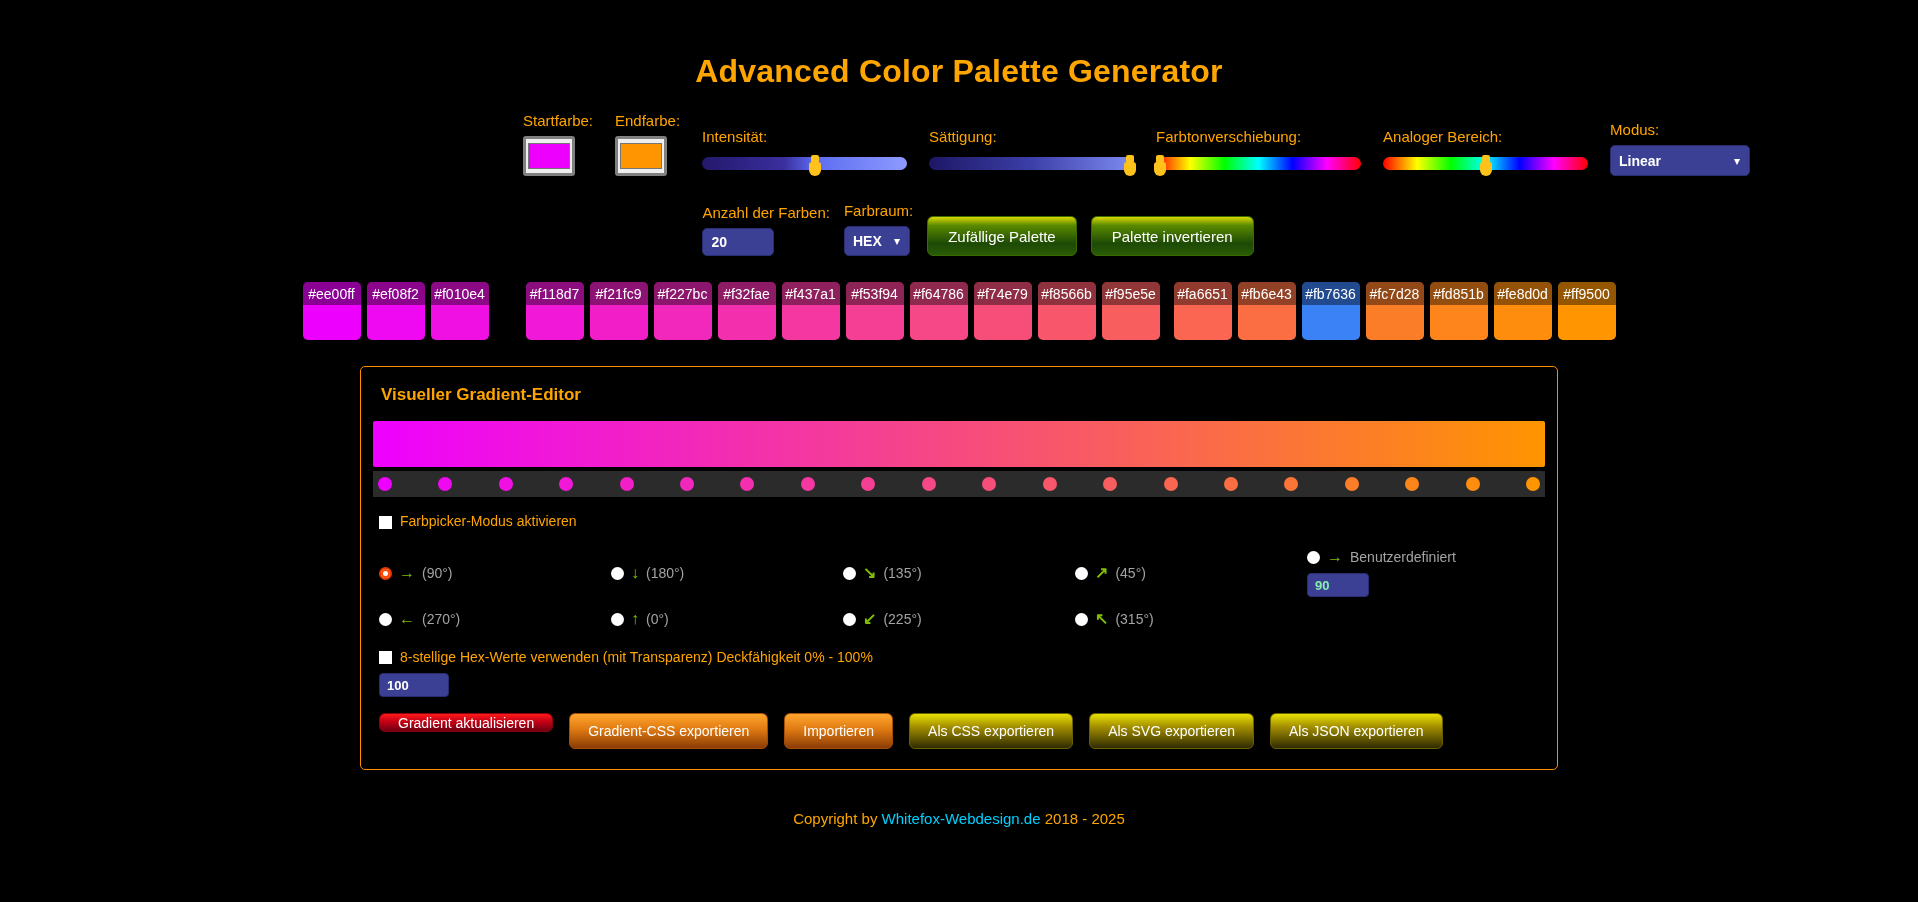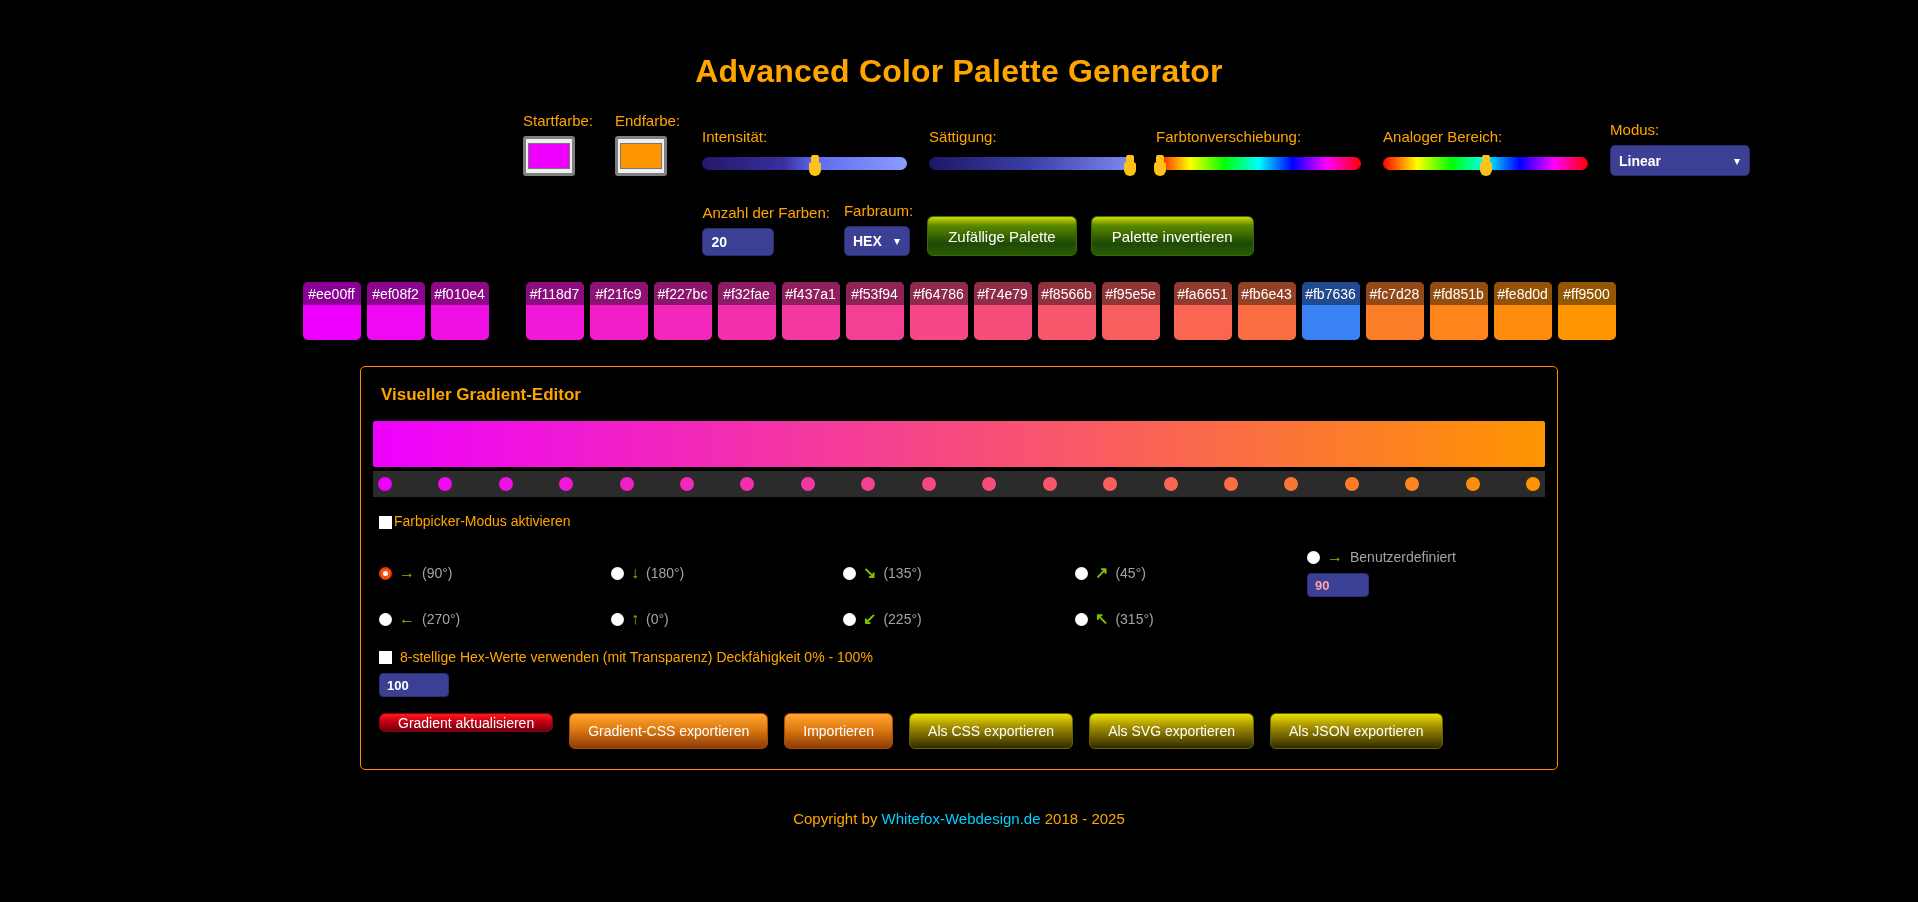--- a/index.html
+++ b/index.html
@@ -161,21 +161,21 @@
     height: 26px; margin: 4px 2px 0;
     background: #2b2b2b;
     display: flex; align-items: center;
     position: relative;
   }
   .stop {
     position: absolute;
     width: 14px; height: 14px; border-radius: 50%;
     transform: translateX(-50%);
   }
-  .cb-row { display: flex; align-items: flex-end; gap: 2px; margin-top: 16px; margin-left: 8px; }
+  .cb-row { display: flex; align-items: flex-end; gap: 8px; margin-top: 16px; margin-left: 8px; }
   .cb {
     width: 13px; height: 13px;
     background: #ffffff; border: 1px solid #ffffff;
     display: inline-block;
   }
   .cb-label { color: #ffa500; font-size: 14px; }
   .section-label {
     color: #ffa500; font-size: 15px; font-weight: bold;
     margin: 22px 0 0 8px;
   }
@@ -194,21 +194,21 @@
   .radio.checked {
     background: #ffffff;
     border: 2px solid #e03a00;
     box-shadow: inset 0 0 0 2px #ff4500;
   }
   .arrow { color: #7fbf00; font-size: 16px; font-weight: bold; line-height: 1; }
   .dir-text { color: #a3a3a3; font-size: 14px; white-space: nowrap; }
   .custom-wrap { display:flex; flex-direction: column; gap: 8px; }
   .custom-num {
     width: 62px; height: 24px; margin-left: 0;
-    background: #3b4095; color: #fca5a5;
+    background: #3b4095; color: #86efac;
     border: 1px solid #2a2e70; border-radius: 4px;
     font-size: 13px; font-weight: bold; padding: 0 7px;
     font-family: "Liberation Sans", sans-serif;
   }
 
   .hex8-row { display:flex; align-items:center; gap:8px; margin: 22px 0 0 8px; }
   .opacity-num {
     width: 70px; height: 24px; margin: 8px 0 0 8px;
     background: #3b4095; color: #ffffff;
     border: 1px solid #2a2e70; border-radius: 4px;

